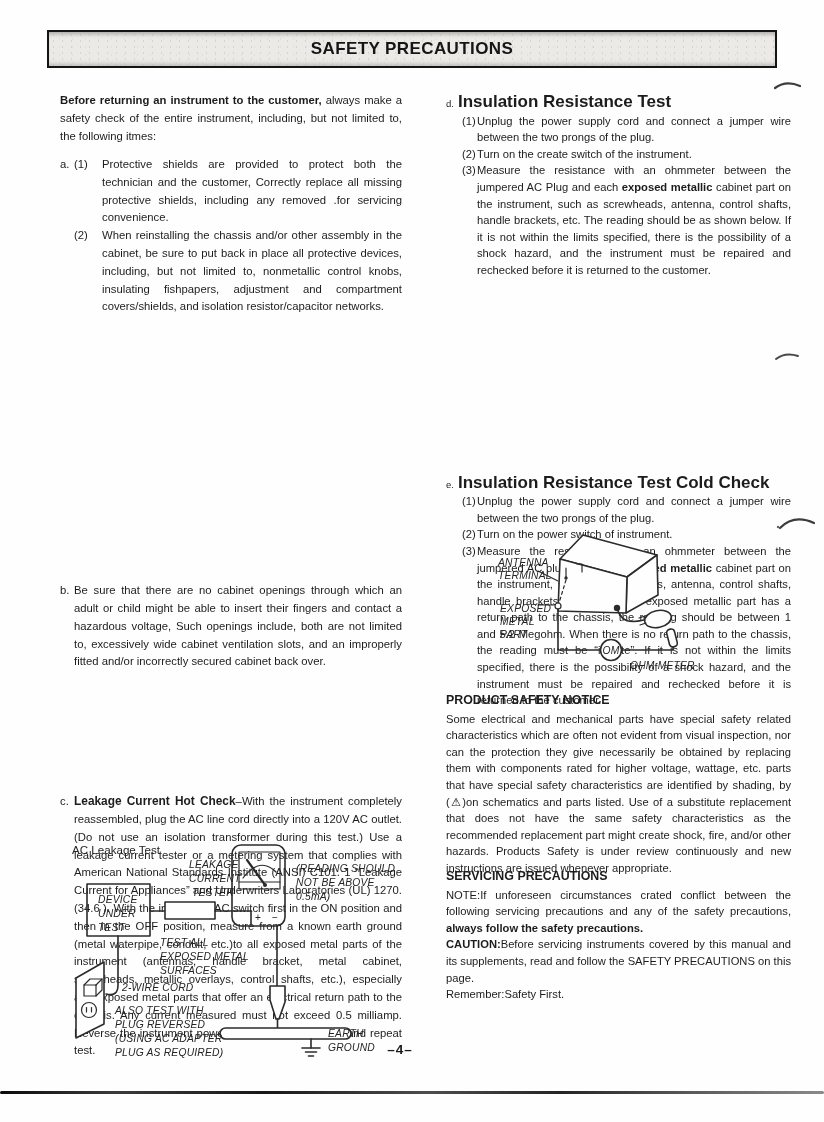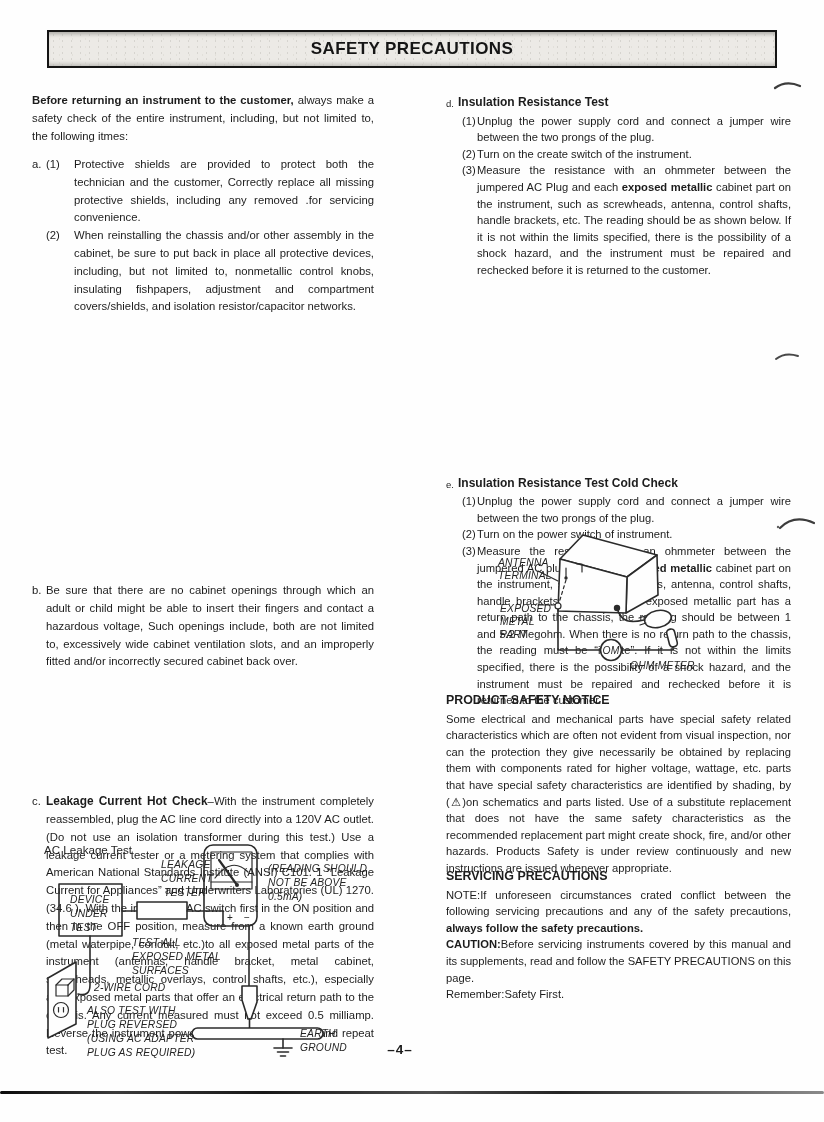--- a/index.html
+++ b/index.html
@@ -17,36 +17,36 @@
       radial-gradient(#d6d4cf 1px, transparent 1.2px),
       radial-gradient(#e2e0da 1px, transparent 1.2px);
     background-size:9px 6px,13px 8px;
     background-position:0 0,4px 3px;
     box-shadow:inset 0 5px 4px -3px #a9a7a2, inset 0 -5px 4px -3px #bdbbb6;
     display:flex;align-items:center;justify-content:center;
   }
   .title-box h1{margin:8px;font-size:17px;font-weight:bold;letter-spacing:.4px;color:#151515;}
 
   .col{position:absolute;text-align:justify;}
-  .col-left{left:32px;top:92px;width:342px;height:990px;font-size:11.3px;line-height:17.8px;}
+  .col-left{left:60px;top:92px;width:342px;height:990px;font-size:11.3px;line-height:17.8px;}
   .col-right{left:446px;top:94px;width:345px;height:1005px;font-size:11.2px;line-height:16.6px;}
   .block{position:absolute;left:0;right:0;}
   p{margin:0;}
   b{font-weight:bold;}
 
   .item{position:relative;padding-left:14px;}
   .item>.lbl{position:absolute;left:0;top:0;}
   .sub{position:relative;padding-left:28px;}
   .sub>.lbl{position:absolute;left:0;top:0;}
   .warn{font-weight:bold;font-size:11.6px;}
   .c-head{font-size:11.9px;}
 
   .sec{position:relative;padding-left:12px;}
   .sec>.lbl{position:absolute;left:0;top:2px;font-size:9.5px;}
-  .sec h2{margin:0 0 2px 0;font-size:12px;font-weight:bold;text-align:left;}
+  .sec h2{margin:0 0 2px 0;font-size:17px;font-weight:bold;text-align:left;}
   .step{position:relative;padding-left:19px;}
   .step>.lbl{position:absolute;left:4px;top:0;}
   h3{margin:0 0 2px 0;font-size:12.4px;font-weight:bold;text-align:left;}
 
   .diag{position:absolute;}
   .diag text{fill:#242424;font-family:"Liberation Sans",sans-serif;}
   .dlabel{font-style:italic;font-size:10.3px;letter-spacing:.2px;}
   .dtitle{font-size:11.6px;}
   .stroke{fill:none;stroke:#2b2b2b;stroke-width:1.6;stroke-linecap:round;stroke-linejoin:round;}
   .thin{stroke-width:1.2;}

